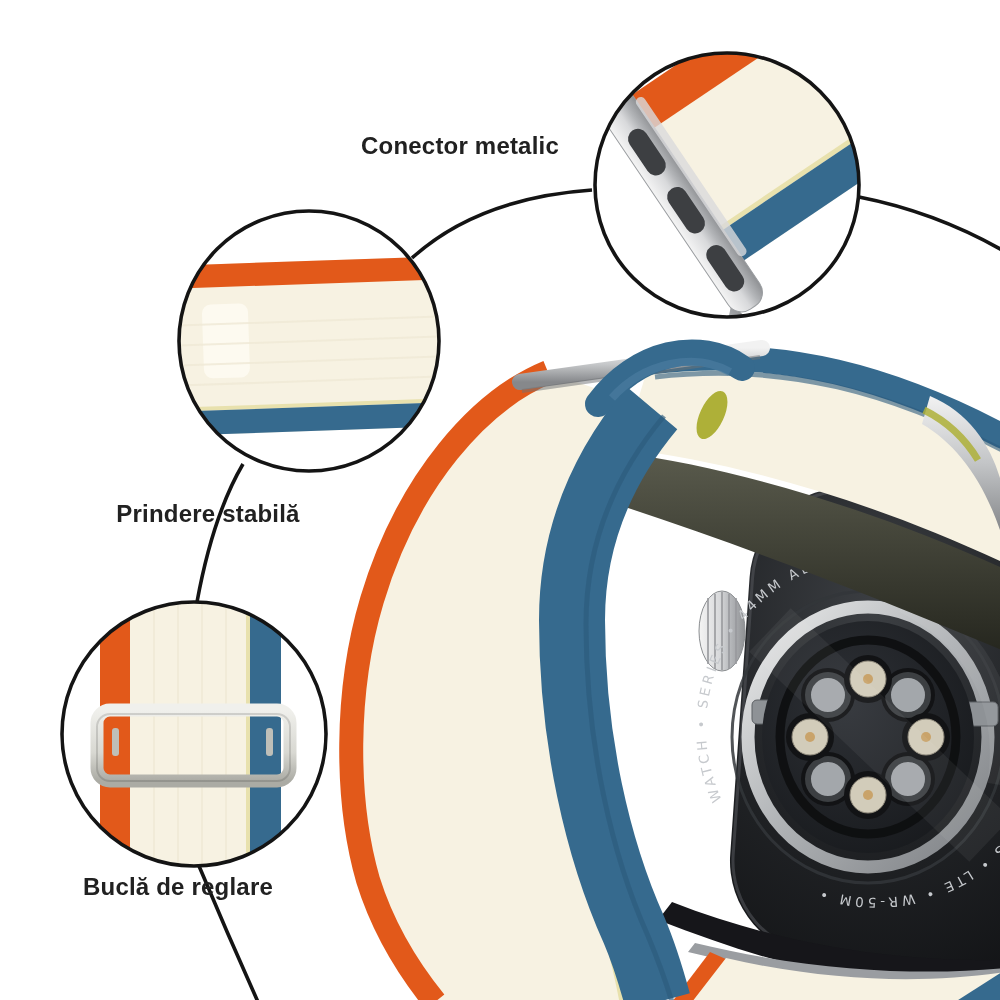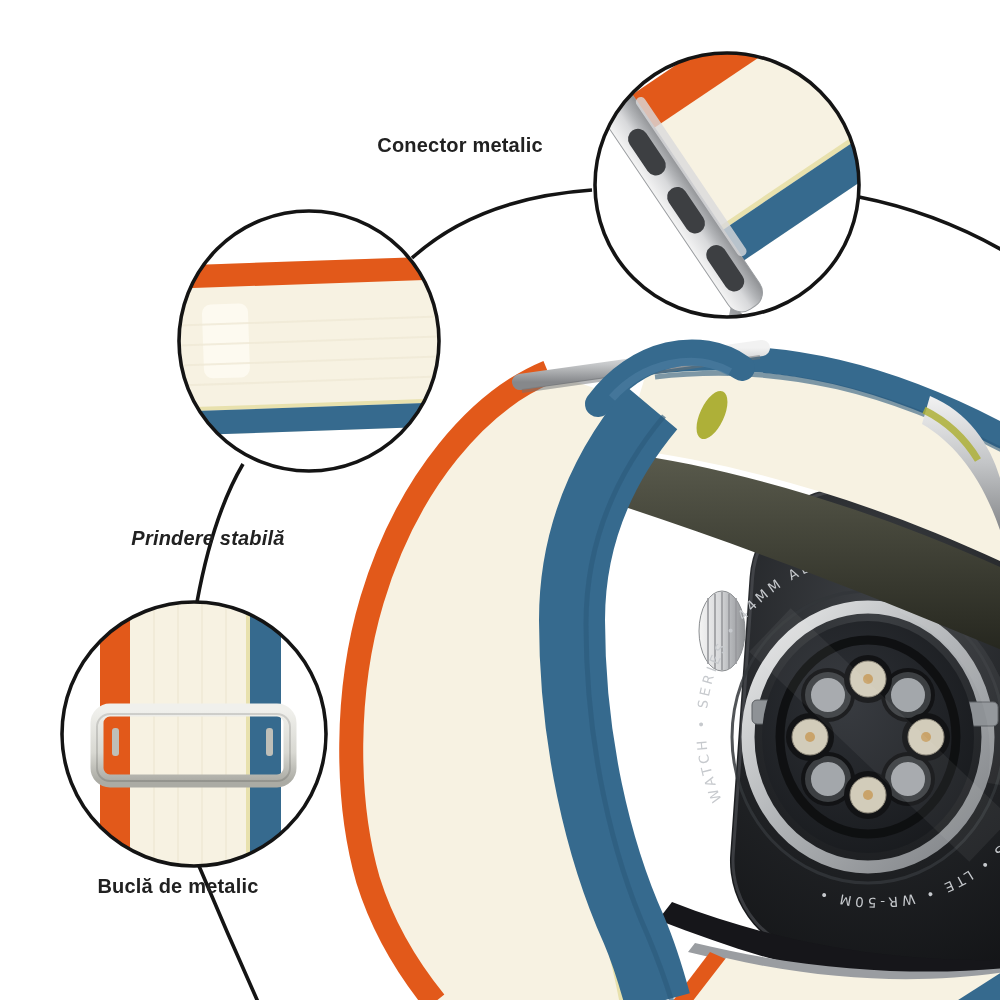--- a/index.html
+++ b/index.html
@@ -2,25 +2,25 @@
 <html><head>
 <meta charset="utf-8">
 <style>
   html,body { margin:0; padding:0; background:#ffffff; }
   .stage {
     position:relative; width:1000px; height:1000px; background:#ffffff;
     overflow:hidden; font-family:"Liberation Sans", sans-serif;
   }
   .stage svg { position:absolute; left:0; top:0; }
   .label {
-    position:absolute; font-weight:700; font-size:20px; line-height:35px;
+    position:absolute; font-weight:700; font-size:24px; line-height:35px;
     color:#212121; text-align:center; letter-spacing:.2px; white-space:nowrap;
   }
   .label-connector { left:330px; top:128px; width:260px; }
-  .label-grip      { left:78px;  top:521px; width:260px;font-style:italic; }
+  .label-grip      { left:78px;  top:496px; width:260px; }
   .label-buckle    { left:28px;  top:869px; width:300px; white-space:normal; }
 </style>
 </head>
 <body>
 
 <div class="stage">
 
 <svg width="1000" height="1000" viewBox="0 0 1000 1000">
   <defs>
     <linearGradient id="gMetalV" x1="0" y1="0" x2="1" y2="0">
@@ -220,16 +220,16 @@
         <rect x="72" y="-6" width="7" height="28" rx="3" fill="#bfbfb8"></rect>
       </g>
     </g>
     <circle cx="194" cy="734" r="132" fill="none" stroke="#141414" stroke-width="3.6"></circle>
   </g>
 </svg>
 
 <div class="label label-connector">Conector metalic</div>
 <div class="label label-grip">Prindere stabilă</div>
 <div class="label label-buckle">
-  <div>Buclă de metalic</div>
+  <div>Buclă de reglare</div>
 </div>
 
 </div>
 
 </body></html>

